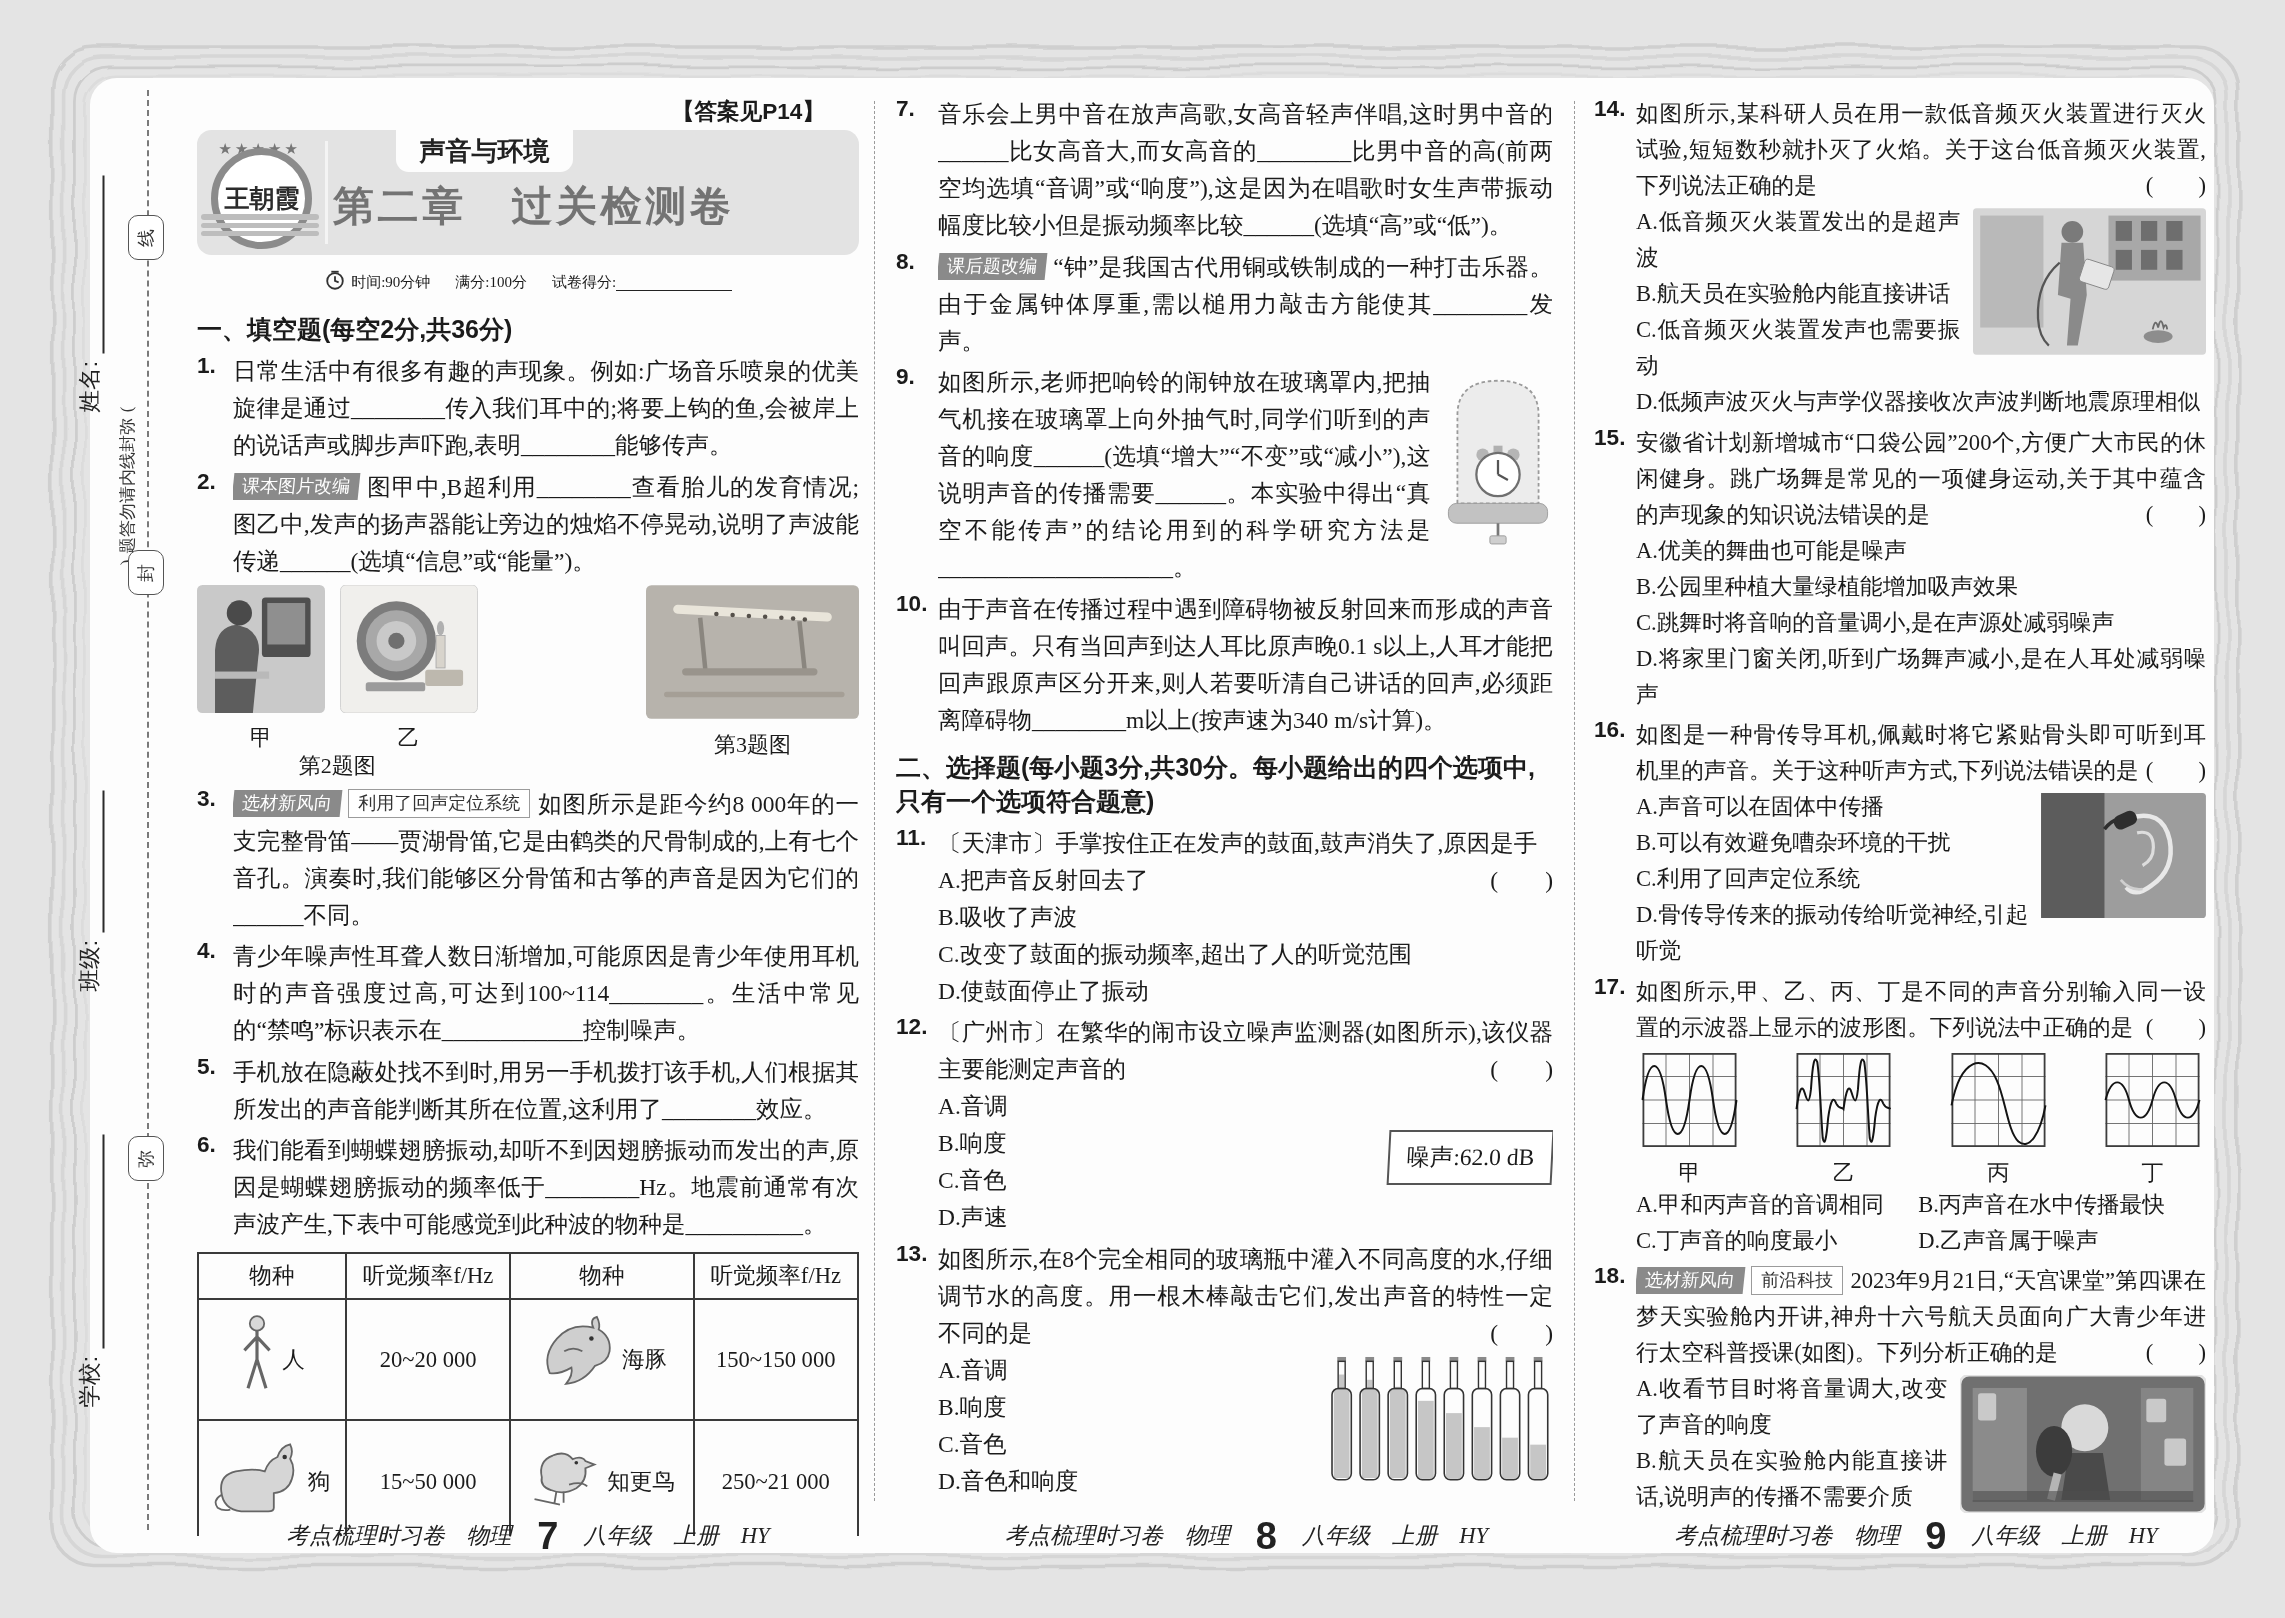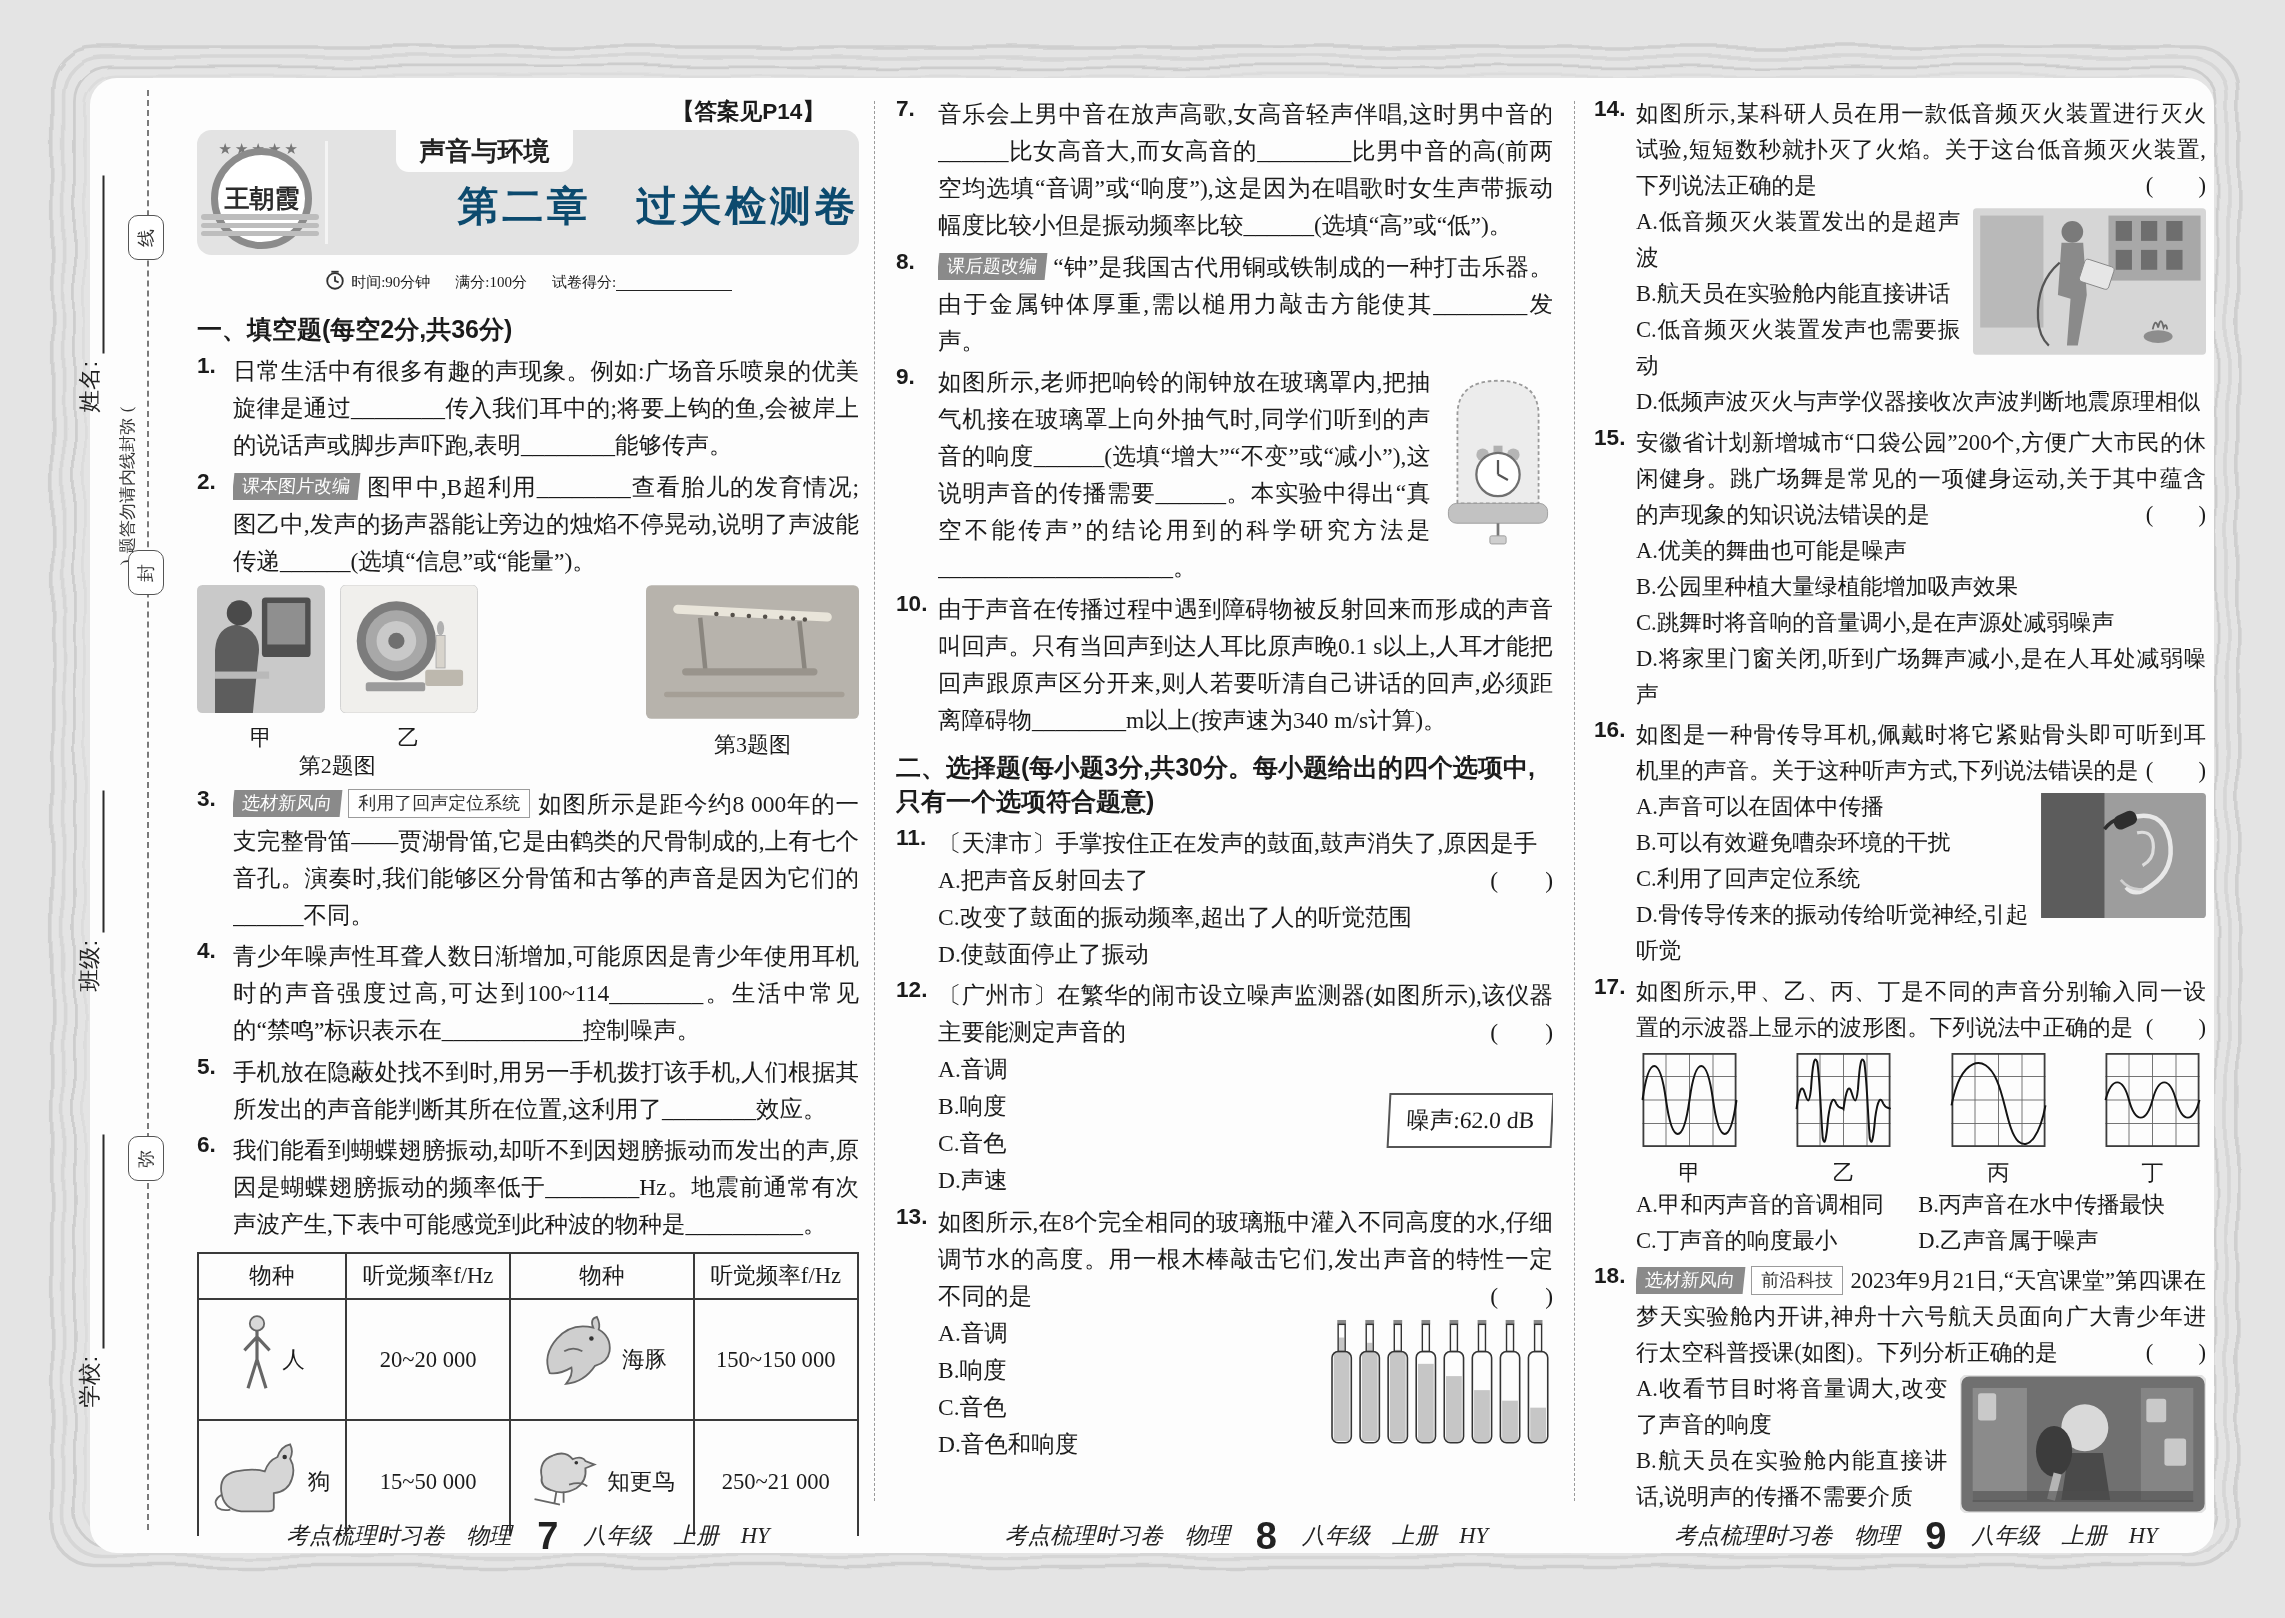--- a/index.html
+++ b/index.html
@@ -38,22 +38,22 @@
   .logo{position:absolute;left:9px;top:3.6px;width:107px;height:118px;}
   .logo-ring{position:absolute;left:5.4px;top:14.5px;width:87px;height:87px;border:7.2px solid #8b8b8b;border-radius:50%;
     background:#fff;display:flex;align-items:center;justify-content:center;}
   .logo-main{font:bold 25px "Liberation Serif",serif;color:#2b2b2b;}
   .logo-stars{position:absolute;left:0;top:-3.6px;width:107px;text-align:center;color:#777;font-size:15.4px;letter-spacing:2.7px;}
   .logo-waves{position:absolute;left:-5.4px;top:78px;width:118px;height:27px;}
   .logo-waves div{height:5.4px;border-radius:3.6px;background:#bdbdbd;margin:2.7px 0;}
   .head-divider{position:absolute;left:128px;top:11px;bottom:11px;width:2.7px;background:#f4f4f4;}
   .head-tab{position:absolute;left:199px;top:0;height:42px;padding:0 23.5px;background:#fdfdfd;
     border-radius:0 0 12.7px 12.7px;font:bold 26px/42px "Liberation Sans",sans-serif;color:#222;}
-  .head-title{position:absolute;left:136px;right:0;top:49px;text-align:right;
-    font:bold 41px "Liberation Sans",sans-serif;color:#0c4a6e;letter-spacing:3.6px;}
+  .head-title{position:absolute;left:136px;right:0;top:49px;text-align:left;
+    font:bold 41px "Liberation Sans",sans-serif;color:#737373;letter-spacing:3.6px;}
   .meta{ text-align:center;font-size:15px;margin:9px 0 3.6px;}
   .meta .gap{display:inline-block;width:25px;}
   .meta-blank{display:inline-block;width:116px;border-bottom:1.8px solid #222;height:22px;vertical-align:-3.6px;}
   .clock{vertical-align:-3.6px;margin-right:5.4px;}
 
   .sec-title{font:bold 25px/34px "Liberation Sans",sans-serif;margin:11px 0 7.2px;text-align:left;}
 
   
   .q{position:relative;margin-bottom:4.5px;}
   .qnum{position:absolute;left:0;top:0;width:40px;font:bold 22.6px "Liberation Sans",sans-serif;}
@@ -336,20 +336,21 @@
       </div>
       <div class="q">
         <span class="qnum">10.</span>
         <div class="qbody"><span class="qtext">由于声音在传播过程中遇到障碍物被反射回来而形成的声音叫回声。只有当回声到达人耳比原声晚0.1 s以上,人耳才能把回声跟原声区分开来,则人若要听清自己讲话的回声,必须距离障碍物________m以上(按声速为340 m/s计算)。</span></div>
       </div>
       <div class="sec-title">二、选择题(每小题3分,共30分。每小题给出的四个选项中,只有一个选项符合题意)</div>
       <div class="q">
         <span class="qnum">11.</span>
         <div class="qbody"><span class="qtext">〔天津市〕手掌按住正在发声的鼓面,鼓声消失了,原因是手</span><span class="paren">(　　)</span><div class="opts">
             <div class="opt">A.把声音反射回去了</div>
+            <div class="opt">B.吸收了声波</div>
             <div class="opt">C.改变了鼓面的振动频率,超出了人的听觉范围</div>
             <div class="opt">D.使鼓面停止了振动</div>
           </div></div>
       </div>
       <div class="q">
         <span class="qnum">12.</span>
         <div class="qbody"><span class="qtext">〔广州市〕在繁华的闹市设立噪声监测器(如图所示),该仪器主要能测定声音的</span><span class="paren">(　　)</span><div class="opts cols2"><div class="fig-txt">
               <div class="noise-box"><span>噪声:62.0 dB</span></div>
             </div><div class="opt">A.音调</div><div class="opt">B.响度</div><div class="opt">C.音色</div><div class="opt">D.声速</div></div></div>
       </div>

